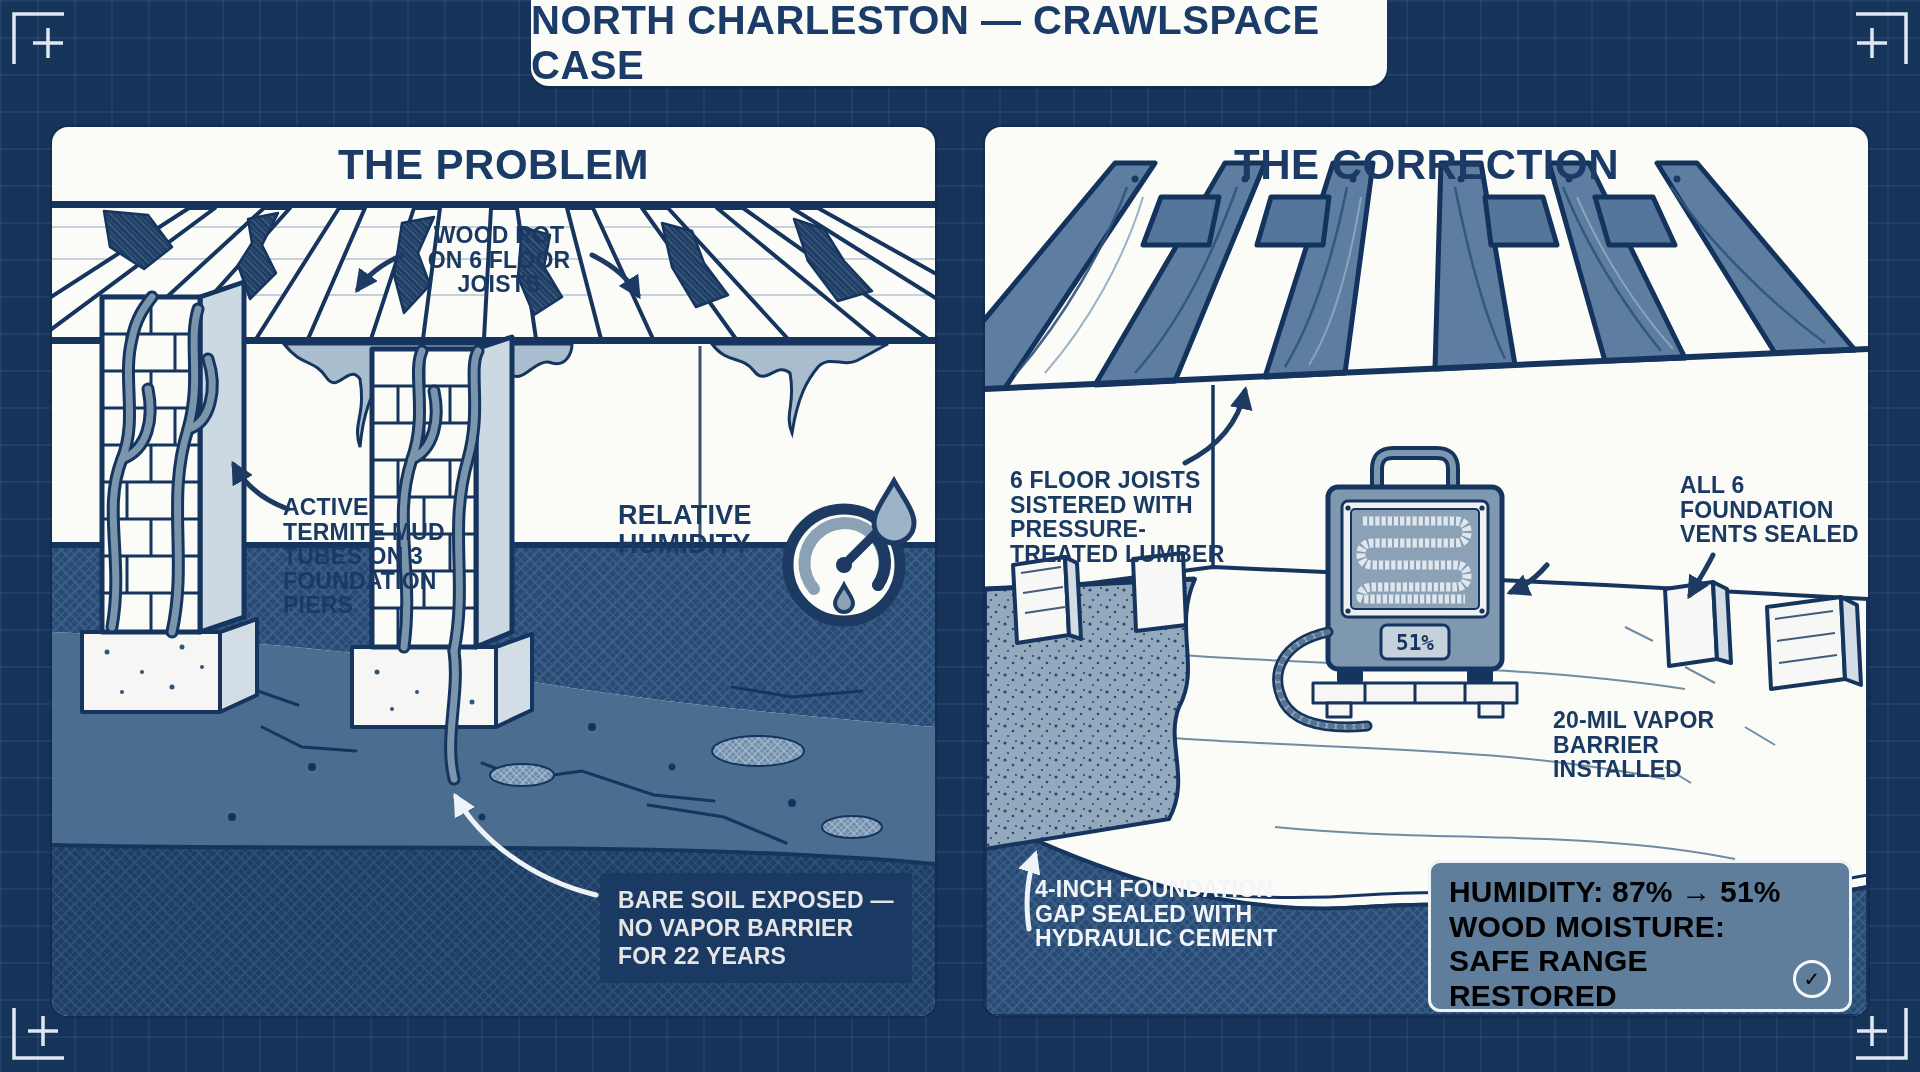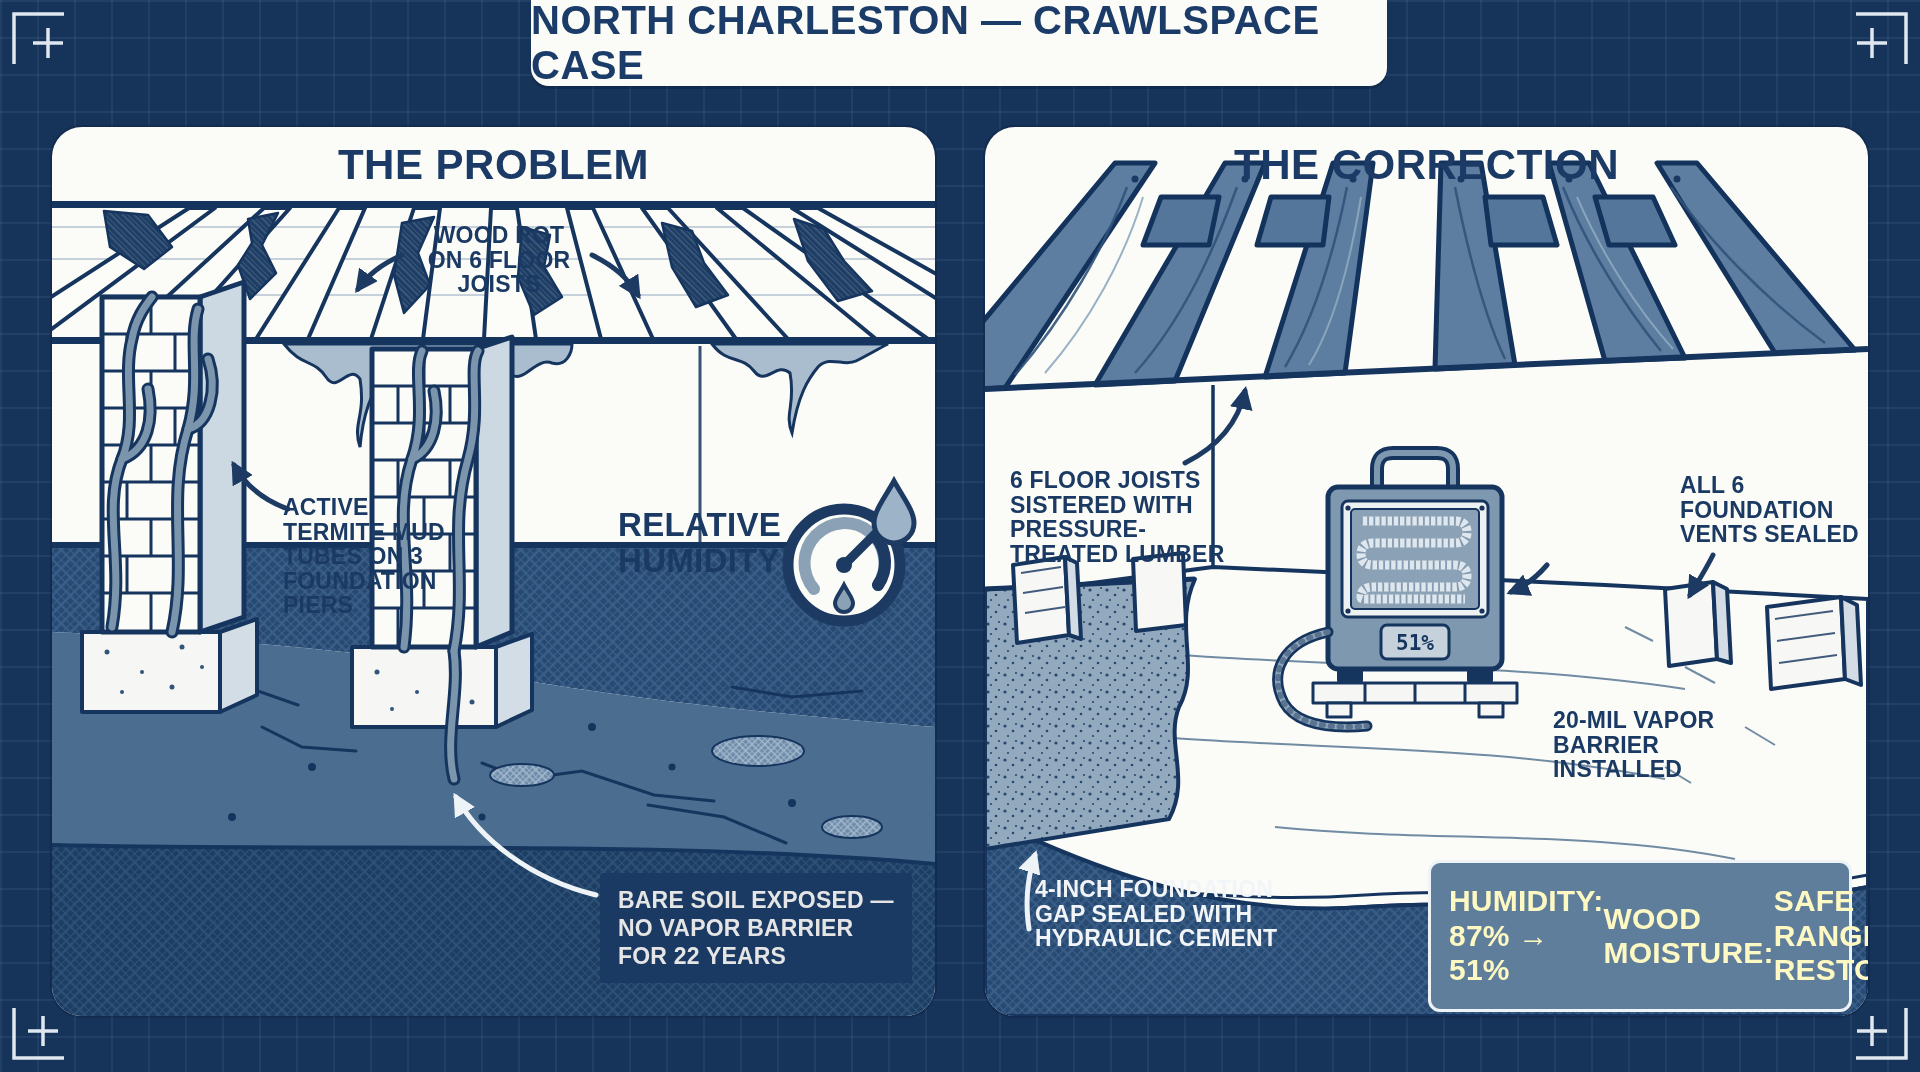--- a/index.html
+++ b/index.html
@@ -17,21 +17,21 @@
     position:absolute;left:531px;top:0;width:856px;height:86px;
     background:#fbfbf7;border-radius:0 0 18px 18px;
     display:flex;align-items:center;justify-content:flex-start;
     box-shadow:0 3px 0 rgba(10,28,55,0.35);
   }
   .banner h1{
     margin:0;font-size:40px;font-weight:bold;letter-spacing:.5px;color:#1b3c68;
   }
   .panel{
     position:absolute;top:127px;width:883px;height:889px;
-    background:#fbfbf7;border-radius:30px;overflow:hidden;
+    background:#fbfbf7;border-radius:16px;overflow:hidden;
     box-shadow:0 0 0 2px rgba(10,28,55,0.30);
   }
   .panel--problem{left:52px;}
   .panel--correction{left:985px;}
   .panel h2{
     position:absolute;top:14px;left:0;width:100%;margin:0;text-align:center;
     font-size:42px;font-weight:bold;letter-spacing:.5px;color:#1b3a66;z-index:5;
   }
   .scene{position:absolute;inset:0;width:100%;height:100%;}
   .label{
@@ -40,27 +40,27 @@
   }
   .label--center{text-align:center;}
   .label--light{color:#f2f5f7;}
   .soilbox{
     position:absolute;z-index:6;background:#1b3a63;border-radius:4px;
     padding:13px 18px;color:#e5e5e5;font-weight:bold;font-size:23px;
     line-height:1.22;white-space:pre-line;letter-spacing:.2px;
   }
   .bignum{position:absolute;z-index:6;font-weight:bold;color:#1b3a63;}
   .bignum .pct{font-size:62px;line-height:1;letter-spacing:0;}
-  .bignum .cap{font-size:33px;line-height:1.08;white-space:pre-line;margin-top:12px;letter-spacing:.3px;}
+  .bignum .cap{font-size:27px;line-height:1.08;white-space:pre-line;margin-top:6px;letter-spacing:.3px;}
   .gauge{position:absolute;z-index:6;}
   .stats{
     position:absolute;left:443px;top:733px;width:424px;height:152px;z-index:7;
     background:#5e7e9b;border:3px solid #eef3f7;border-radius:12px;
-    box-sizing:border-box;padding:12px 18px;color:#fef9c3;font-weight:bold;
-    display:flex;flex-direction:row;justify-content:space-between;
+    box-sizing:border-box;padding:12px 18px;color:#000000;font-weight:bold;
+    display:flex;flex-direction:column;justify-content:space-between;
   }
   .stats .line{font-size:30px;line-height:1.15;letter-spacing:.2px;display:flex;align-items:center;gap:10px;}
   .check-circle{
     display:inline-flex;align-items:center;justify-content:center;
     width:32px;height:32px;border:3px solid #f6f8fa;border-radius:50%;
     font-size:20px;line-height:1;flex:0 0 auto;
   }
   .display-font{font-family:"DejaVu Sans Mono",monospace;}
 </style>
 </head>

